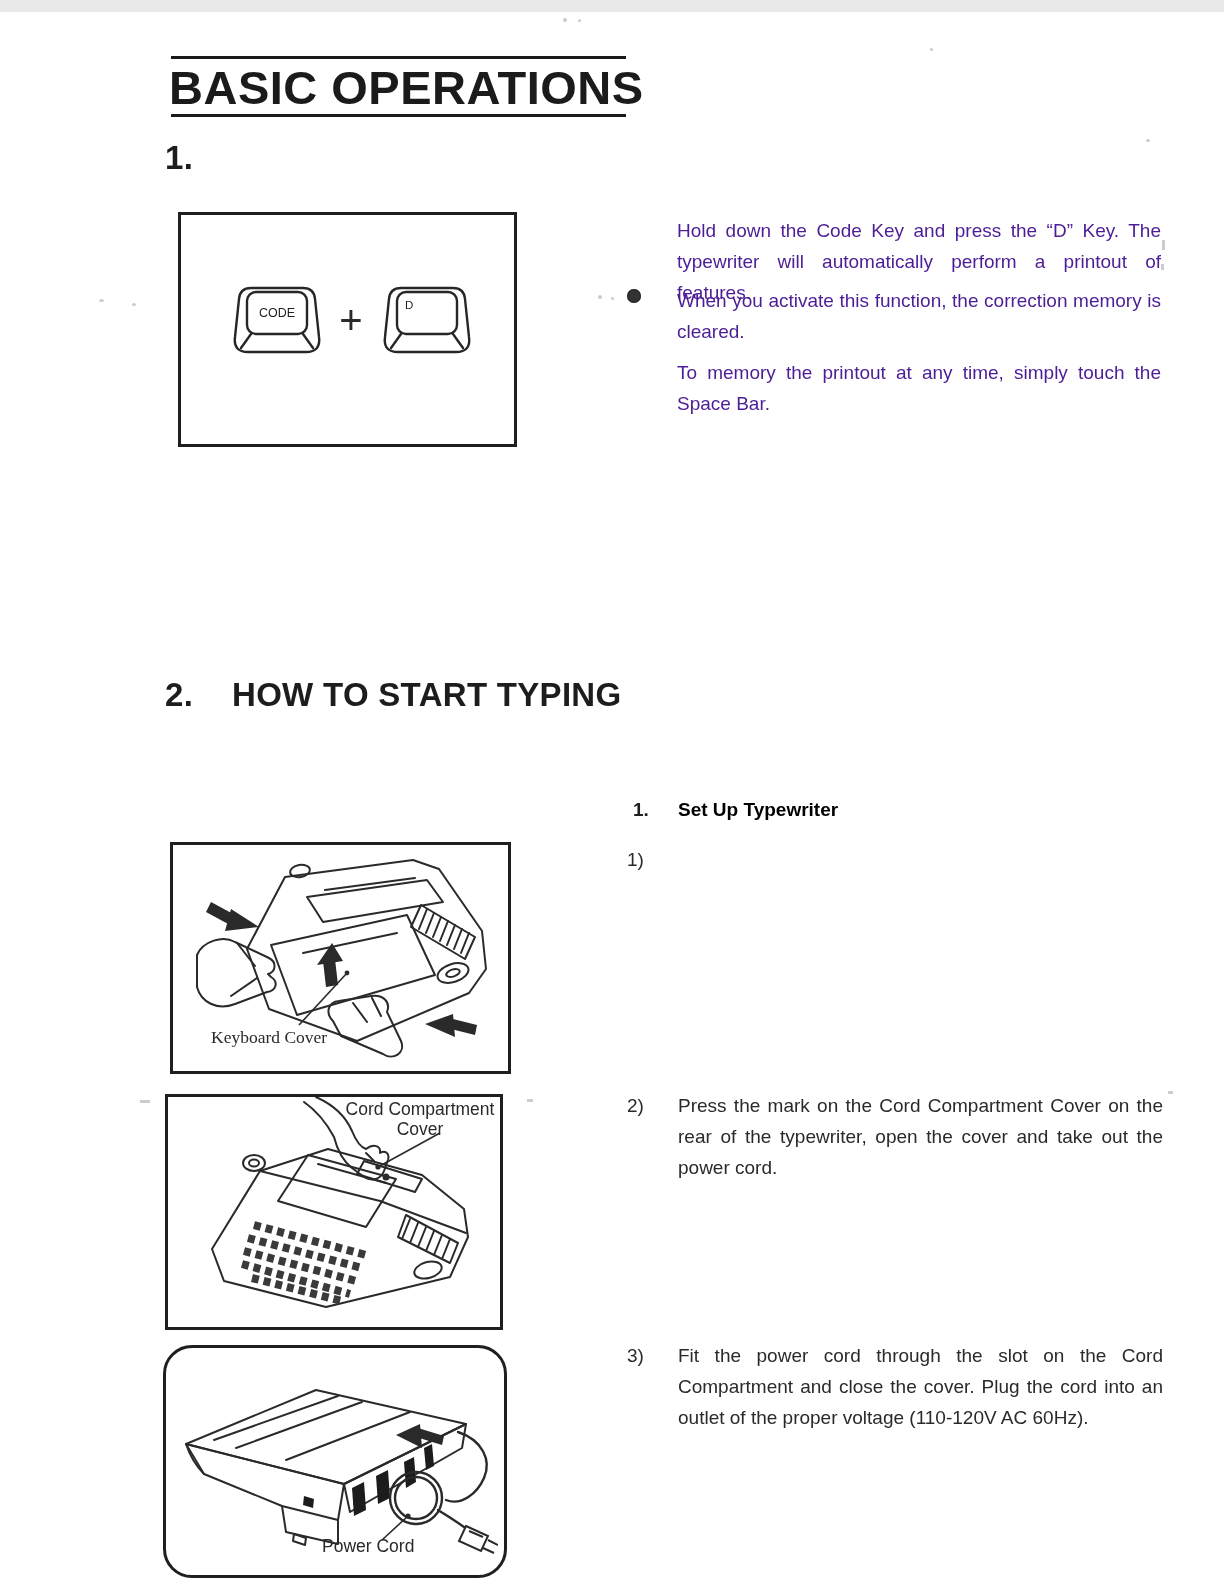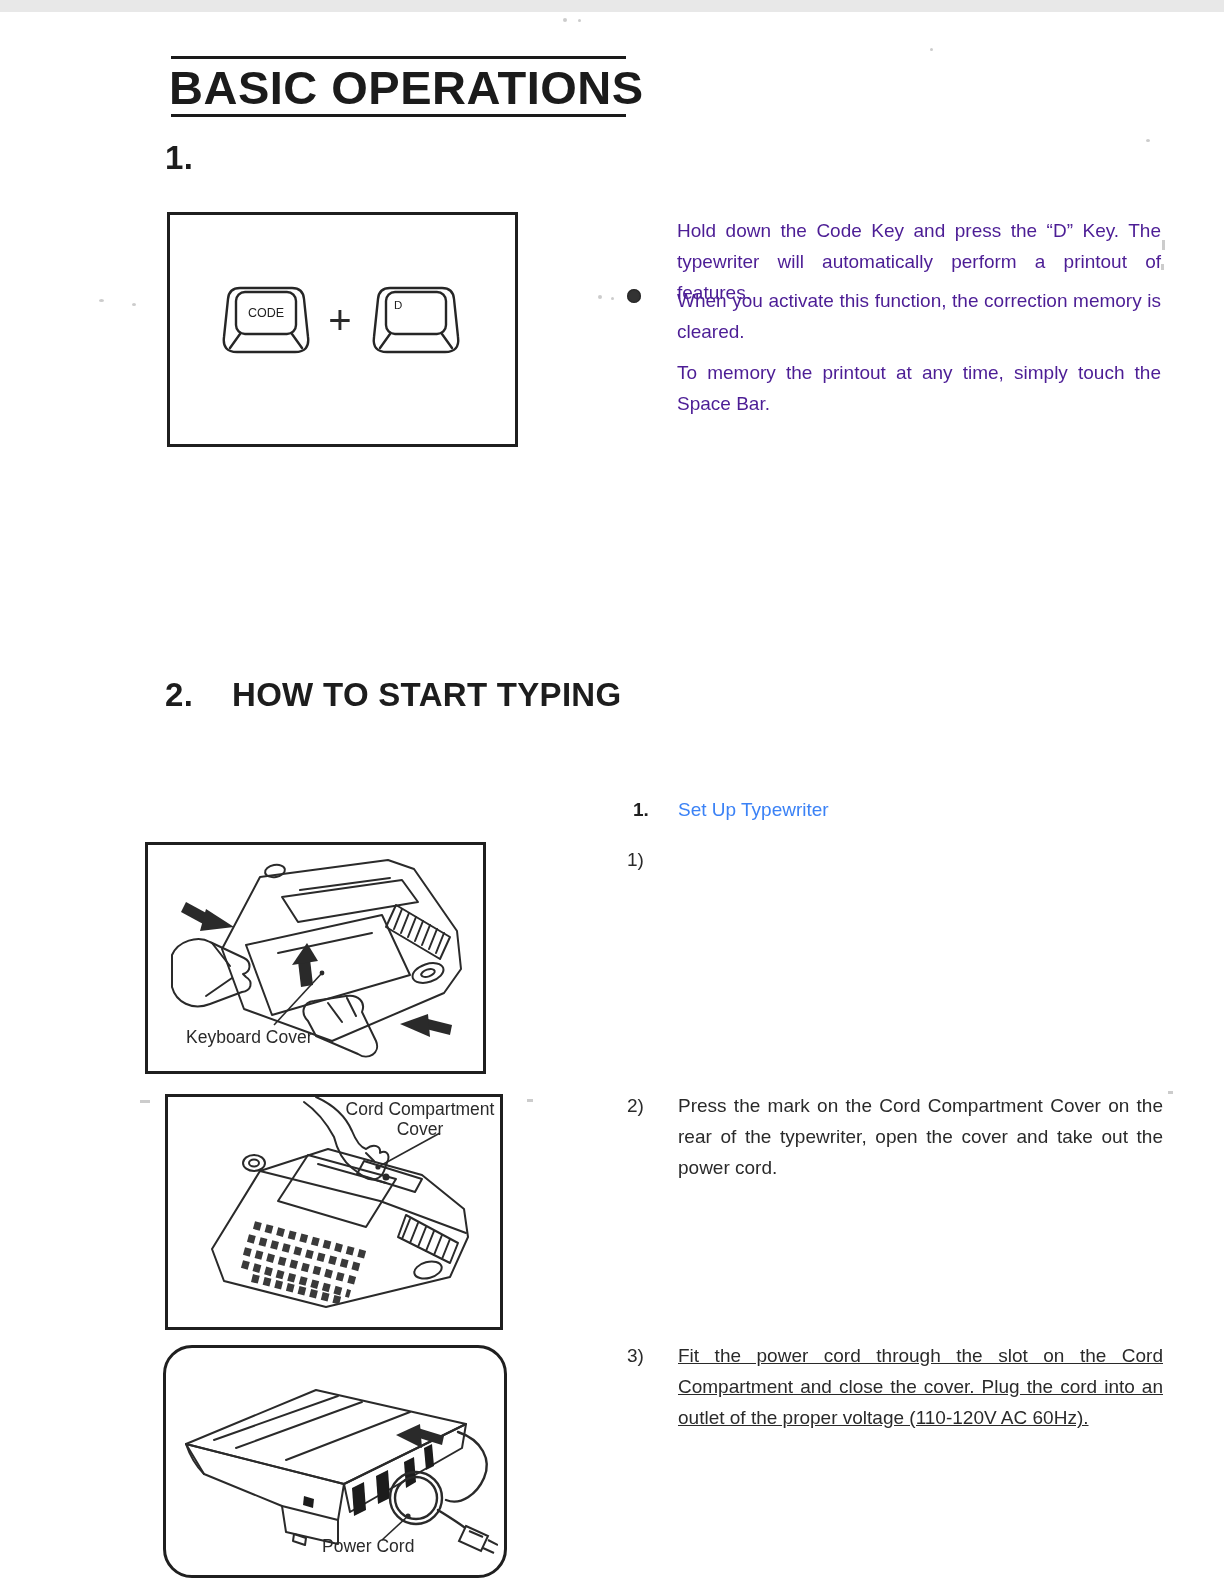--- a/index.html
+++ b/index.html
@@ -9,21 +9,21 @@
   .title{position:absolute;left:169px;top:51px;font-size:47px;line-height:50px;font-weight:bold;
          letter-spacing:.5px;color:#1b1b1b;white-space:nowrap;}
   .h2{position:absolute;left:165px;display:flex;font-size:33px;line-height:38px;font-weight:bold;
       color:#1d1d1d;letter-spacing:.3px;}
   .h2 .num{width:67px;flex:0 0 auto;}
   .para{position:absolute;left:677px;width:484px;font-size:19px;line-height:31px;
         text-align:justify;color:#4c1d95;}
   .bullet{position:absolute;left:627px;top:277px;width:14px;height:14px;border-radius:50%;
           background:#333;box-shadow:inset 0 0 2px #000;}
   .sub-num{position:absolute;left:633px;top:787px;font-size:19px;font-weight:bold;color:#1f1f1f;}
-  .sub-title{position:absolute;left:678px;top:787px;font-size:19px;font-weight:normal;color:#3b82f6;}
+  .sub-title{position:absolute;left:678px;top:787px;font-size:19px;font-weight:bold;color:#000000;}
   .step-num{position:absolute;left:627px;font-size:19px;line-height:31px;color:#2a2a2a;}
   .step-text{position:absolute;left:678px;width:485px;font-size:19px;line-height:31px;
              text-align:justify;color:#2a2a2a;}
   .figbox{position:absolute;border:3px solid #1f1f1f;background:#fff;}
   .figbox svg{position:absolute;left:0;top:0;}
   .figlabel{position:absolute;font-size:17.5px;line-height:20px;color:#2a2a2a;white-space:nowrap;}
   .figlabel.wrap{white-space:normal;text-align:center;}
   .art{position:absolute;background:#8f8f8f;opacity:.45;border-radius:50%;}
 </style>
 </head>
@@ -32,21 +32,21 @@
 <div class="page">
 
   <div class="rule" style="left:171px;top:44px;width:455px;"></div>
   <div class="title">BASIC OPERATIONS</div>
   <div class="rule" style="left:171px;top:102px;width:455px;"></div>
 
   <div class="h2" style="top:127px;">
     <span class="num">1.</span>
   </div>
 
-  <div class="figbox" style="left:167px;top:200px;width:333px;height:229px;padding-left:12px;">
+  <div class="figbox" style="left:178px;top:200px;width:333px;height:229px;">
     <svg width="327" height="223" viewBox="0 0 327 223">
       <g stroke="#262626" stroke-width="2.4" fill="#fff" stroke-linejoin="round" stroke-linecap="round">
         <g>
           <path d="M70,73 L122,73 Q133,73 134,84 L138,122 Q140,137 125,137 L67,137 Q52,137 54,122 L58,84 Q59,73 70,73 Z"></path>
           <rect x="66" y="77" width="60" height="42" rx="9"></rect>
           <path d="M70,119 L60,133 M122,119 L132,133" fill="none"></path>
         </g>
         <g>
           <path d="M220,73 L272,73 Q283,73 284,84 L288,122 Q290,137 275,137 L217,137 Q202,137 204,122 L208,84 Q209,73 220,73 Z"></path>
           <rect x="216" y="77" width="60" height="42" rx="9"></rect>
@@ -71,23 +71,23 @@
 
   <div class="sub-num">1.</div>
   <div class="sub-title">Set Up Typewriter</div>
 
   <div class="step-num" style="top:832px;">1)</div>
 
   <div class="step-num" style="top:1078px;">2)</div>
   <div class="step-text" style="top:1078px;">Press the mark on the Cord Compartment Cover on the rear of the typewriter, open the cover and take out the power cord.</div>
 
   <div class="step-num" style="top:1328px;">3)</div>
-  <div class="step-text" style="top:1328px;text-decoration:underline;">Fit the power cord through the slot on the Cord Compartment and close the cover. Plug the cord into an outlet of the proper voltage (110-120V AC 60Hz).</div>
-
-  <div class="figbox" style="left:145px;top:830px;width:335px;height:226px;">
+  <div class="step-text" style="top:1328px;">Fit the power cord through the slot on the Cord Compartment and close the cover. Plug the cord into an outlet of the proper voltage (110-120V AC 60Hz).</div>
+
+  <div class="figbox" style="left:170px;top:830px;width:335px;height:226px;font-family:Liberation Serif, serif;">
     <svg width="329" height="220" viewBox="0 0 329 220">
       <g stroke="#2a2a2a" stroke-width="2" fill="none" stroke-linejoin="round" stroke-linecap="round">
         <path d="M112,32 L240,15 L266,24 L309,86 L313,124 L296,148 L184,196 L96,164 L74,104 Z"></path>
         <path d="M134,52 L254,35 L270,57 L150,77 Z"></path>
         <path d="M152,45 L242,33"></path>
         <ellipse cx="127" cy="26" rx="10" ry="6" transform="rotate(-10 127 26)"></ellipse>
         <path d="M248,60 L302,92 L292,114 L238,82 Z"></path>
         <path d="M254,64 L246,84 M261,68 L253,88 M268,72 L260,92 M275,76 L267,96 M282,80 L274,100 M289,84 L281,104 M296,88 L288,108"></path>
         <ellipse cx="280" cy="128" rx="16" ry="9" transform="rotate(-18 280 128)"></ellipse>
         <ellipse cx="280" cy="128" rx="7" ry="3.5" transform="rotate(-18 280 128)"></ellipse>

